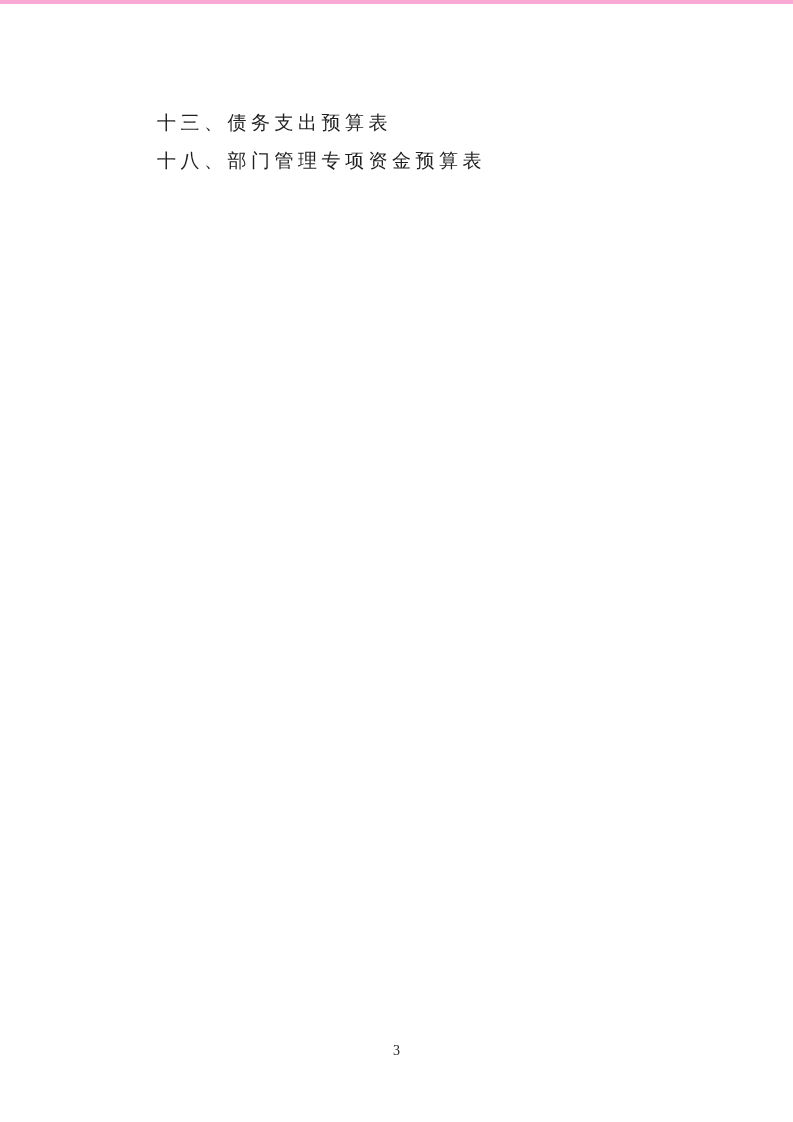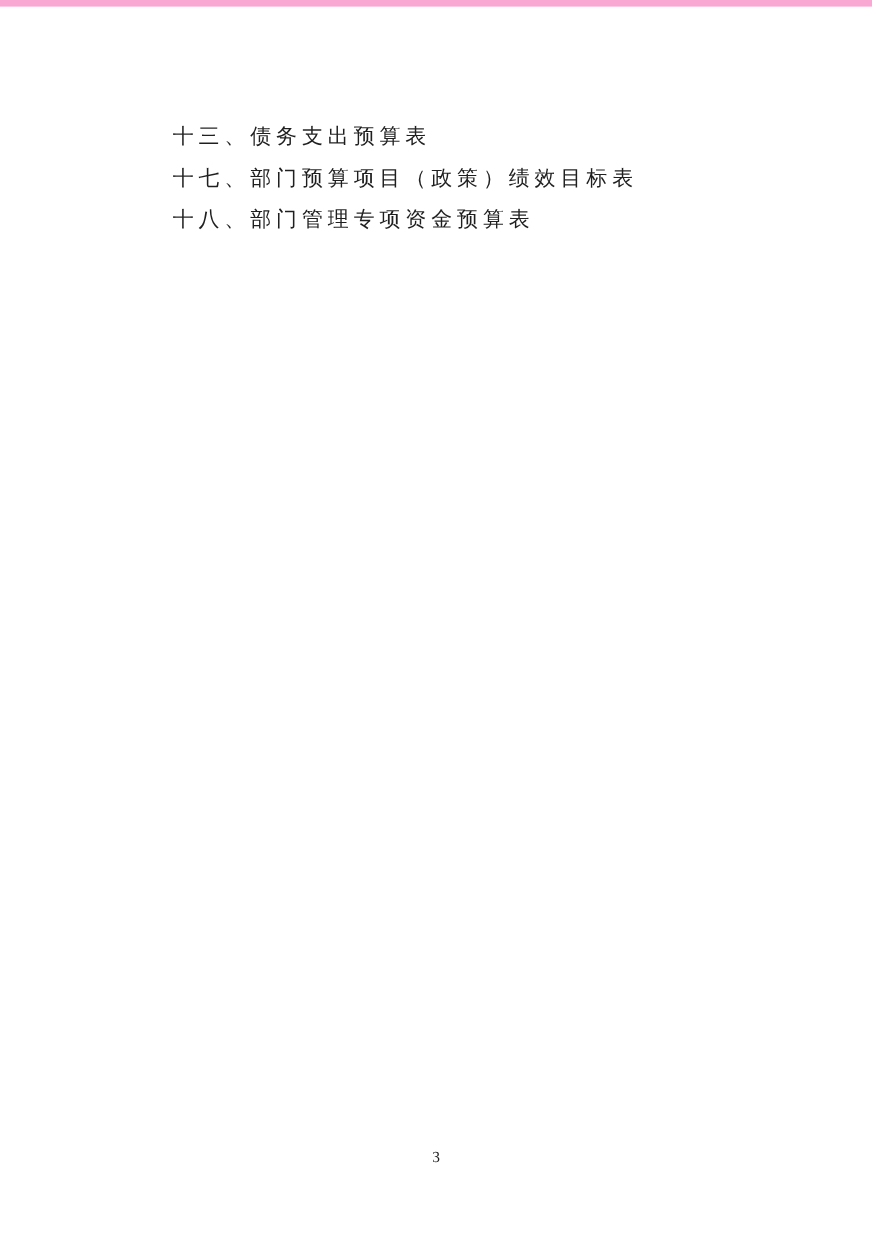--- a/index.html
+++ b/index.html
@@ -10,21 +10,21 @@
   body {
     width: 793px;
     height: 1122px;
     font-family: "Liberation Serif", "DejaVu Serif", serif;
   }
   .page {
     position: relative;
     width: 793px;
     height: 1122px;
     background: #ffffff;
-    border-top: 6px solid #f9a8d4;
+    border-top: 4px solid #f9a8d4;
     box-sizing: border-box;
     overflow: hidden;
   }
   .toc {
     position: absolute;
     left: 157px;
     top: 100px;
   }
   .toc-line {
     margin: 0;
@@ -47,17 +47,16 @@
     line-height: 18px;
     color: #1f1f1f;
   }
 </style>
 </head>
 <body>
 
 <div class="page">
   <div class="toc">
     <p class="toc-line">十三、债务支出预算表</p>
-    <p class="toc-line">十七、部门预算项目（政策）绩效目标表</p>
     <p class="toc-line">十八、部门管理专项资金预算表</p>
   </div>
   <div class="page-number">3</div>
 </div>
 
 </body></html>

